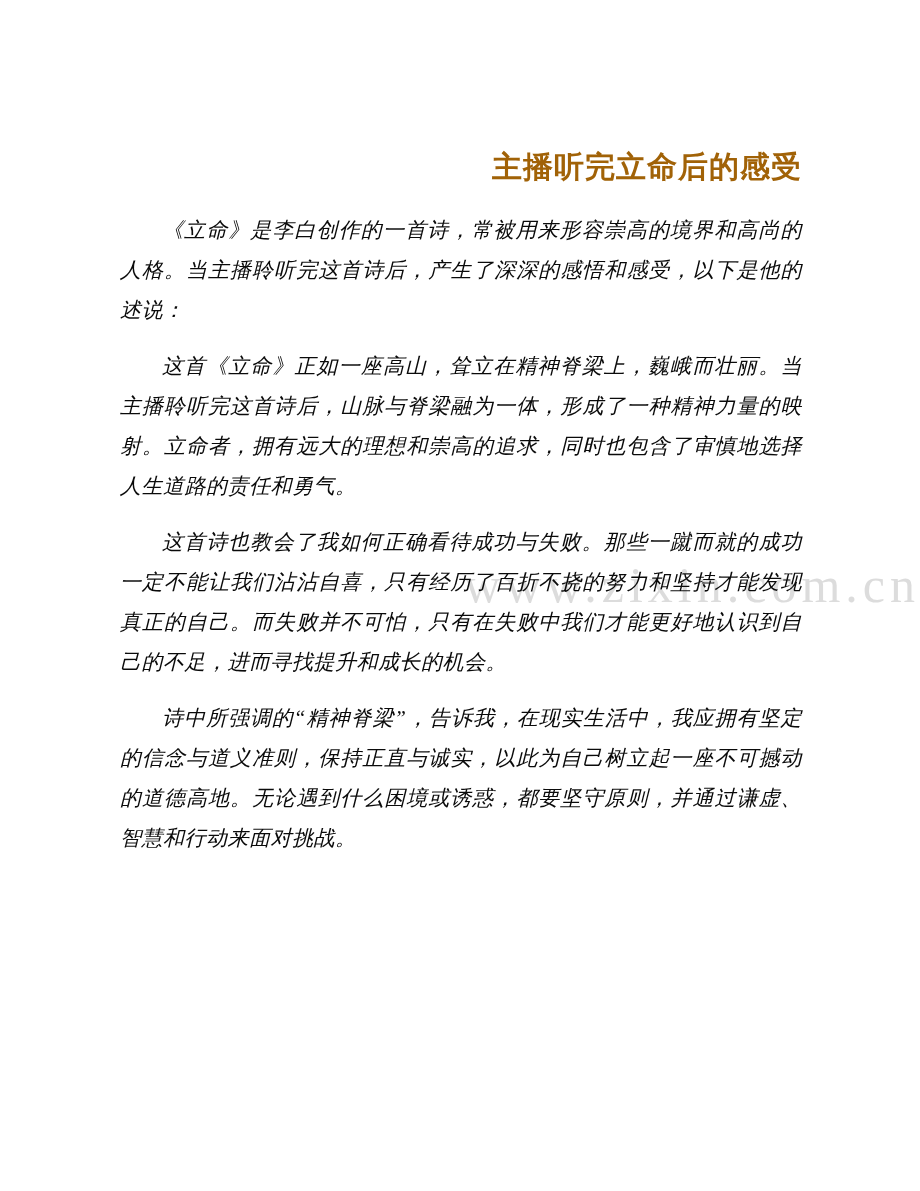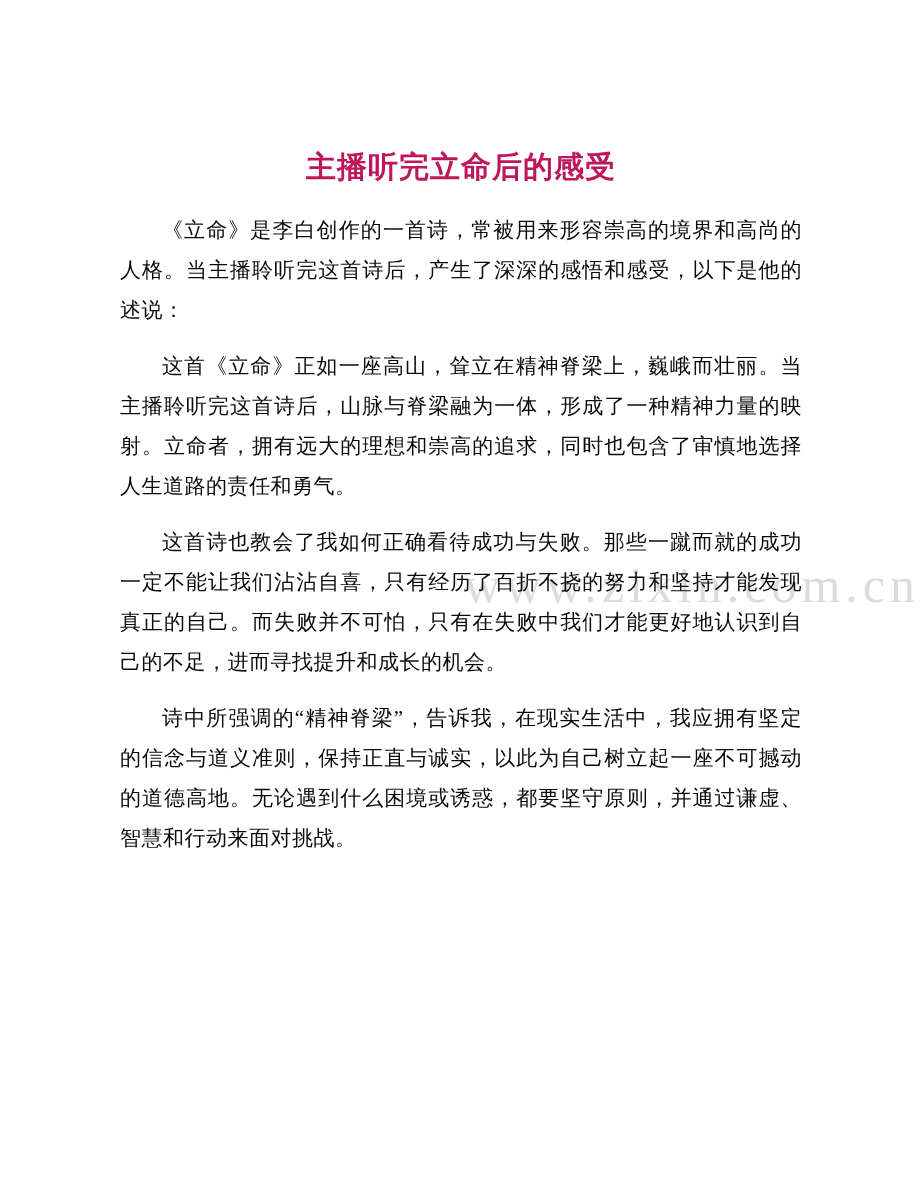--- a/index.html
+++ b/index.html
@@ -20,38 +20,39 @@
     min-height: 1191px;
     background: #ffffff;
     overflow: hidden;
   }
   .content {
     position: relative;
     padding: 146px 118px 60px 120px;
     z-index: 2;
   }
   .doc-title {
-    text-align: center;
+    text-align: right;
     font-family: "Liberation Sans", "DejaVu Sans", sans-serif;
     font-weight: 700;
     font-size: 30px;
     line-height: 42px;
     margin: 0 0 22px 0;
     letter-spacing: 1px;
-    color: #be185d;
+    color: #a16207;
   }
   .doc-body p {
     margin: 0 0 16px 0;
     font-size: 21px;
     line-height: 40px;
     text-align: justify;
     text-justify: inter-ideograph;
     text-indent: 2em;
     letter-spacing: 0.5px;
     color: #0a0a0a;
+    font-style: italic;
   }
   .doc-body p:last-child {
     margin-bottom: 0;
   }
   .watermark {
     position: absolute;
     top: 556px;
     left: 0;
     right: 0;
     text-align: right;

